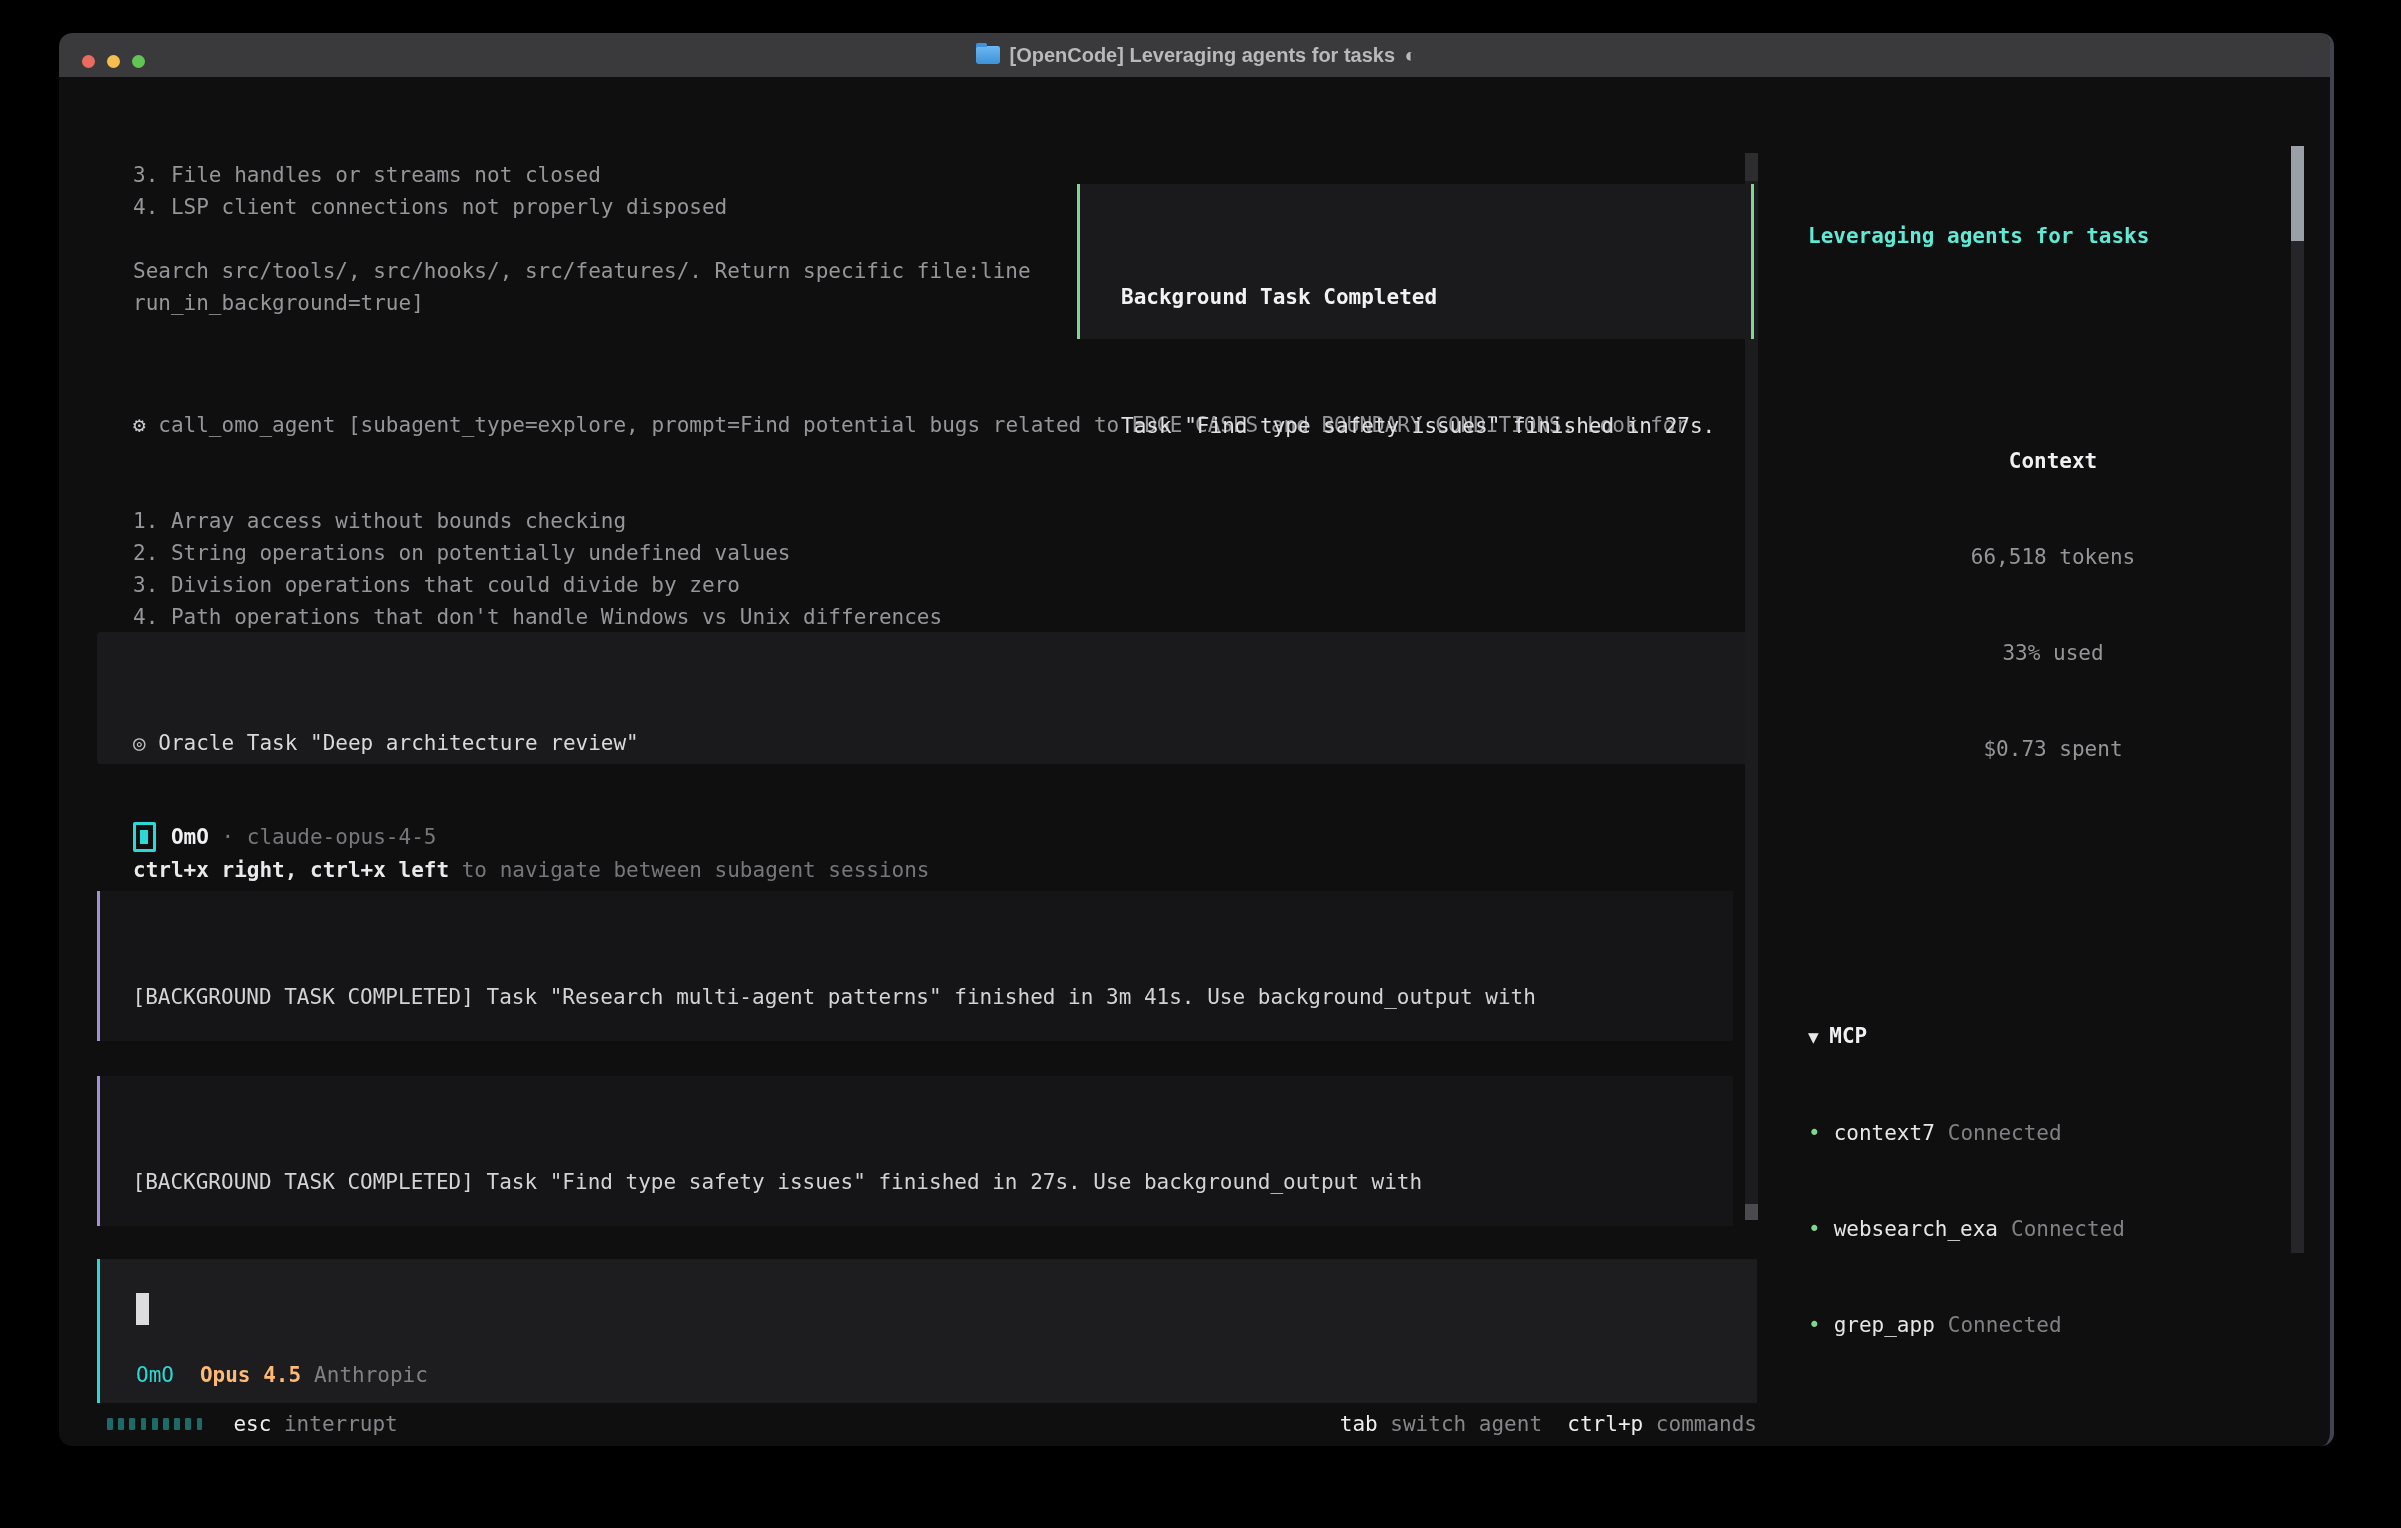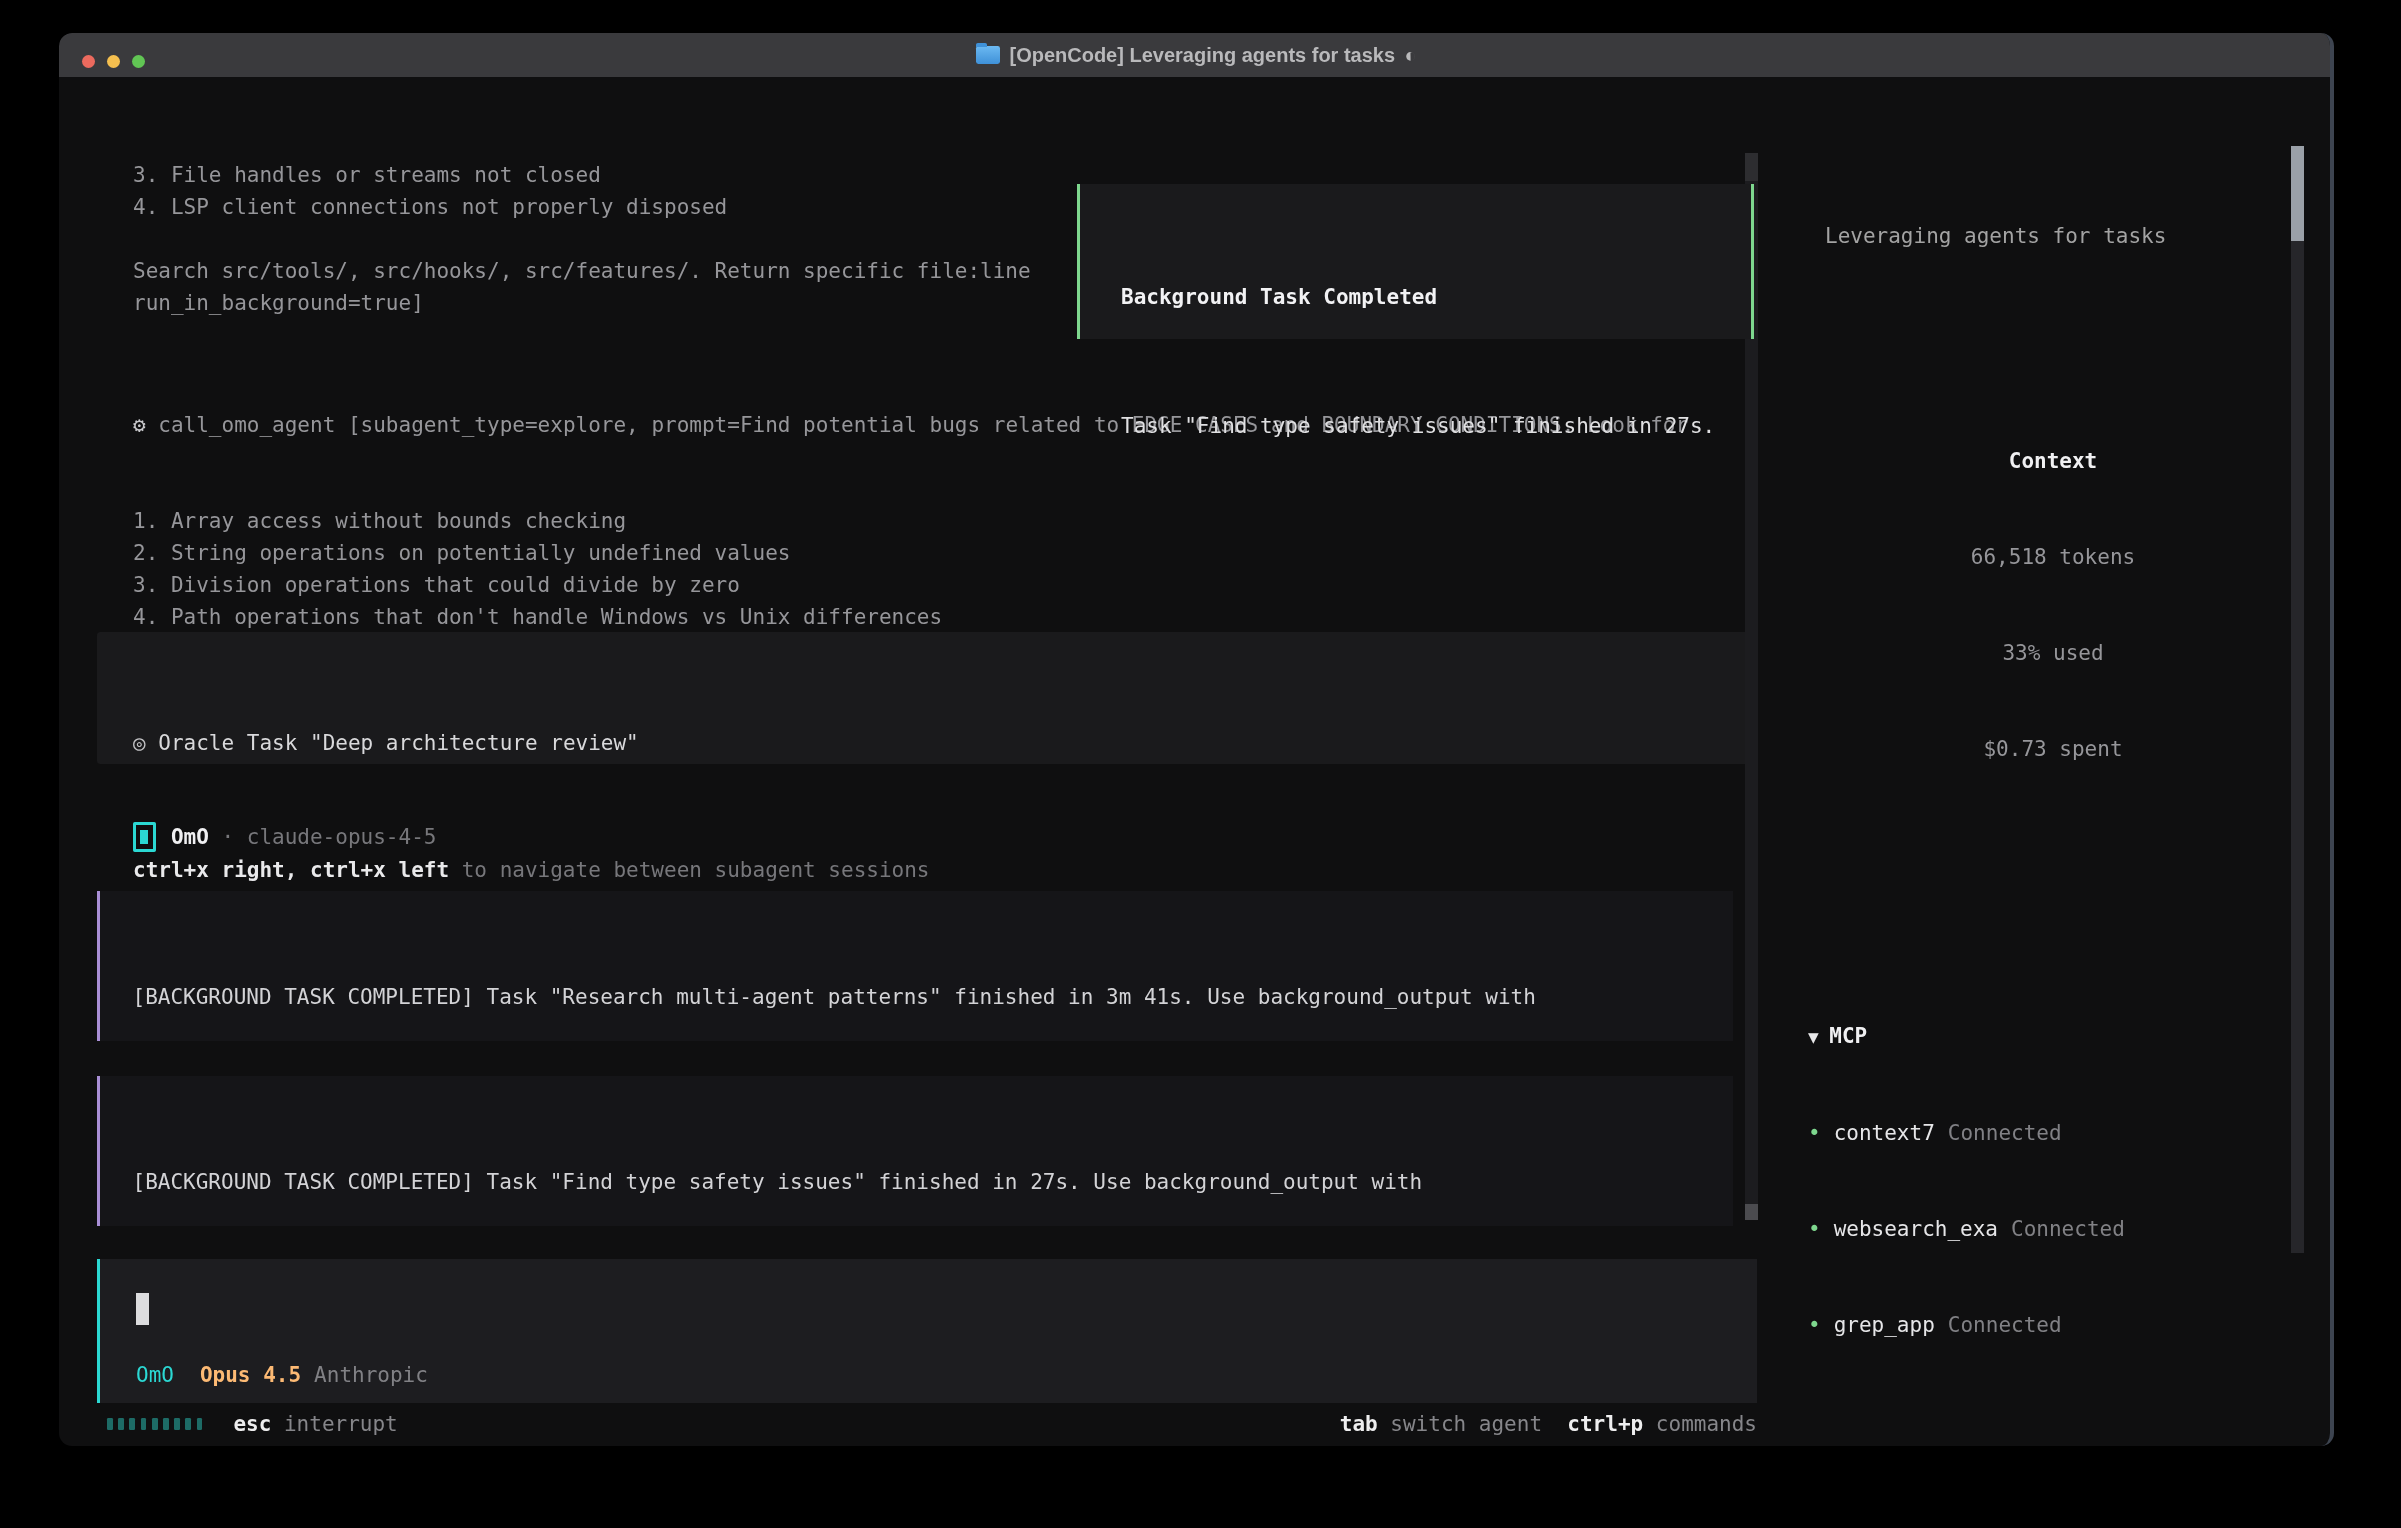--- a/index.html
+++ b/index.html
@@ -98,34 +98,34 @@
   .im-agent { color:var(--cyan); }
   .im-model { color:#fdba74; font-weight:bold; margin-left:26px; }
   .im-provider { color:#818185; margin-left:13px; }
 
   
   .statusbar { position:absolute; left:38px; top:1331px; width:1660px; height:32px;
     display:flex; align-items:center; white-space:pre; }
   .dots { display:flex; gap:5.3px; margin-left:10px; }
   .dots span { width:5.9px; height:11.8px; border-radius:1.2px; background:#1d6b66; }
   .sb-left { display:flex; align-items:center; }
-  .key { color:#eeeeef; font-weight:bold; }
+  .key { color:#eeeeef; font-weight:normal; }
   .klabel { color:#86868a; }
   .sb-esc { margin-left:31px; }
   .sb-right { margin-left:auto; display:flex; }
 
   
   .main-scroll { position:absolute; left:1686px; top:76px; width:13px; height:1067px;
     background:#1c1c1f; }
   .ms-thumb-top { position:absolute; left:0; top:0; width:13px; height:28px; background:#2d2d30; }
   .ms-thumb-bot { position:absolute; left:0; top:1051px; width:13px; height:16px; background:#4b4b4f; }
 
   
   .sidebar { position:absolute; left:1749px; top:79px; width:490px; white-space:pre; }
-  .sb-title { color:#a3a3a3; font-weight:normal;margin-left:17px; }
+  .sb-title { color:#5eead4; font-weight:bold; }
   .section-h { color:#f0f0f2; font-weight:bold; }
   .section-h .tri { font-size:17.7px; margin-right:10.6px; color:#e8e8ea; }
   .ctx { margin-top:33px;text-align:center; }
   .ctx .dim { color:var(--text_mid); }
   .mcp { margin-top:31px; }
   .bullet { color:var(--green); margin-right:13px; }
   .mcp-name { color:#e6e6e8; font-weight:normal; }
   .mcp-status { color:#818185; margin-left:13px; }
 
   .side-scroll { position:absolute; left:2232px; top:69px; width:13px; height:1107px;

